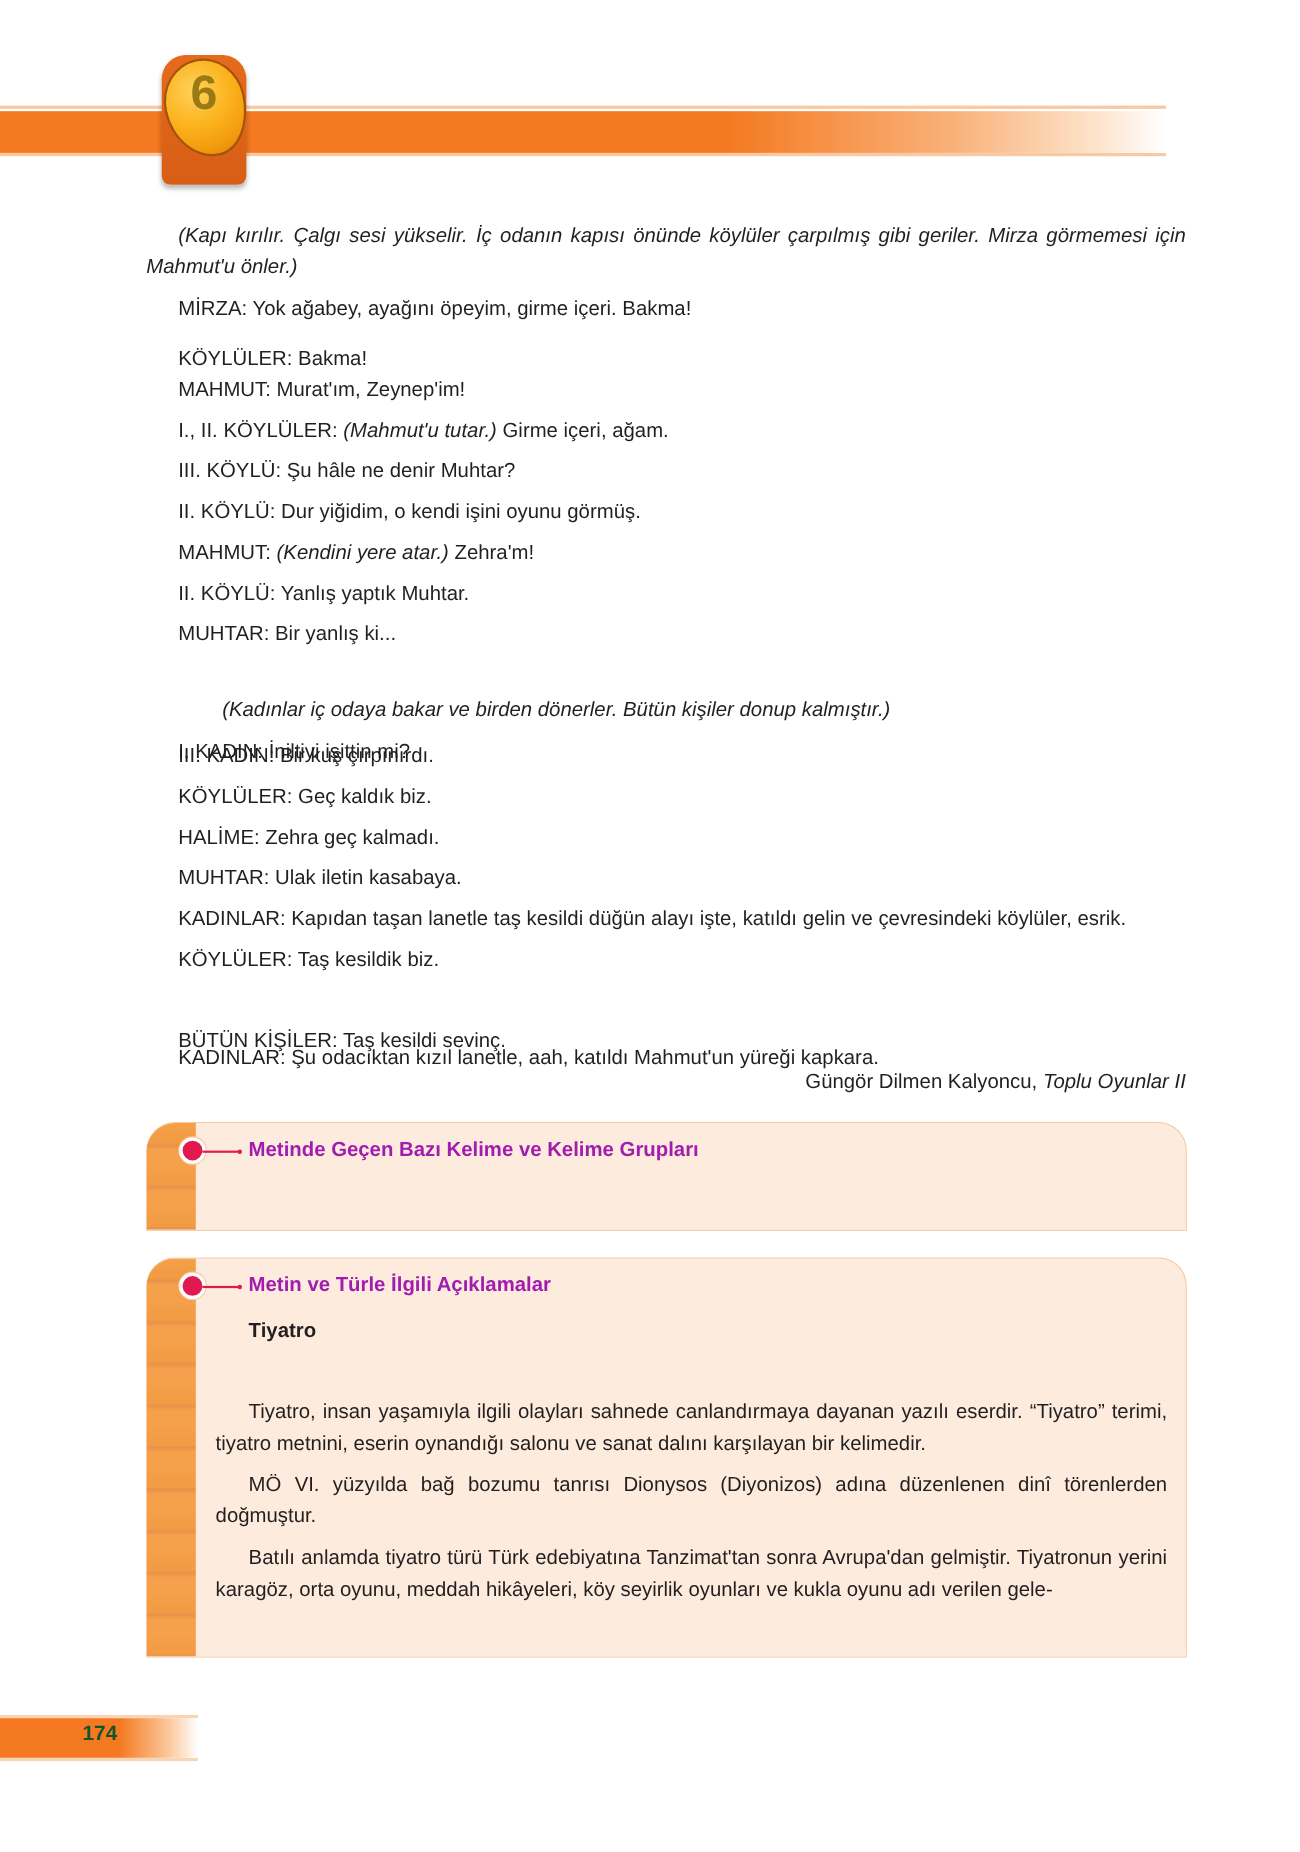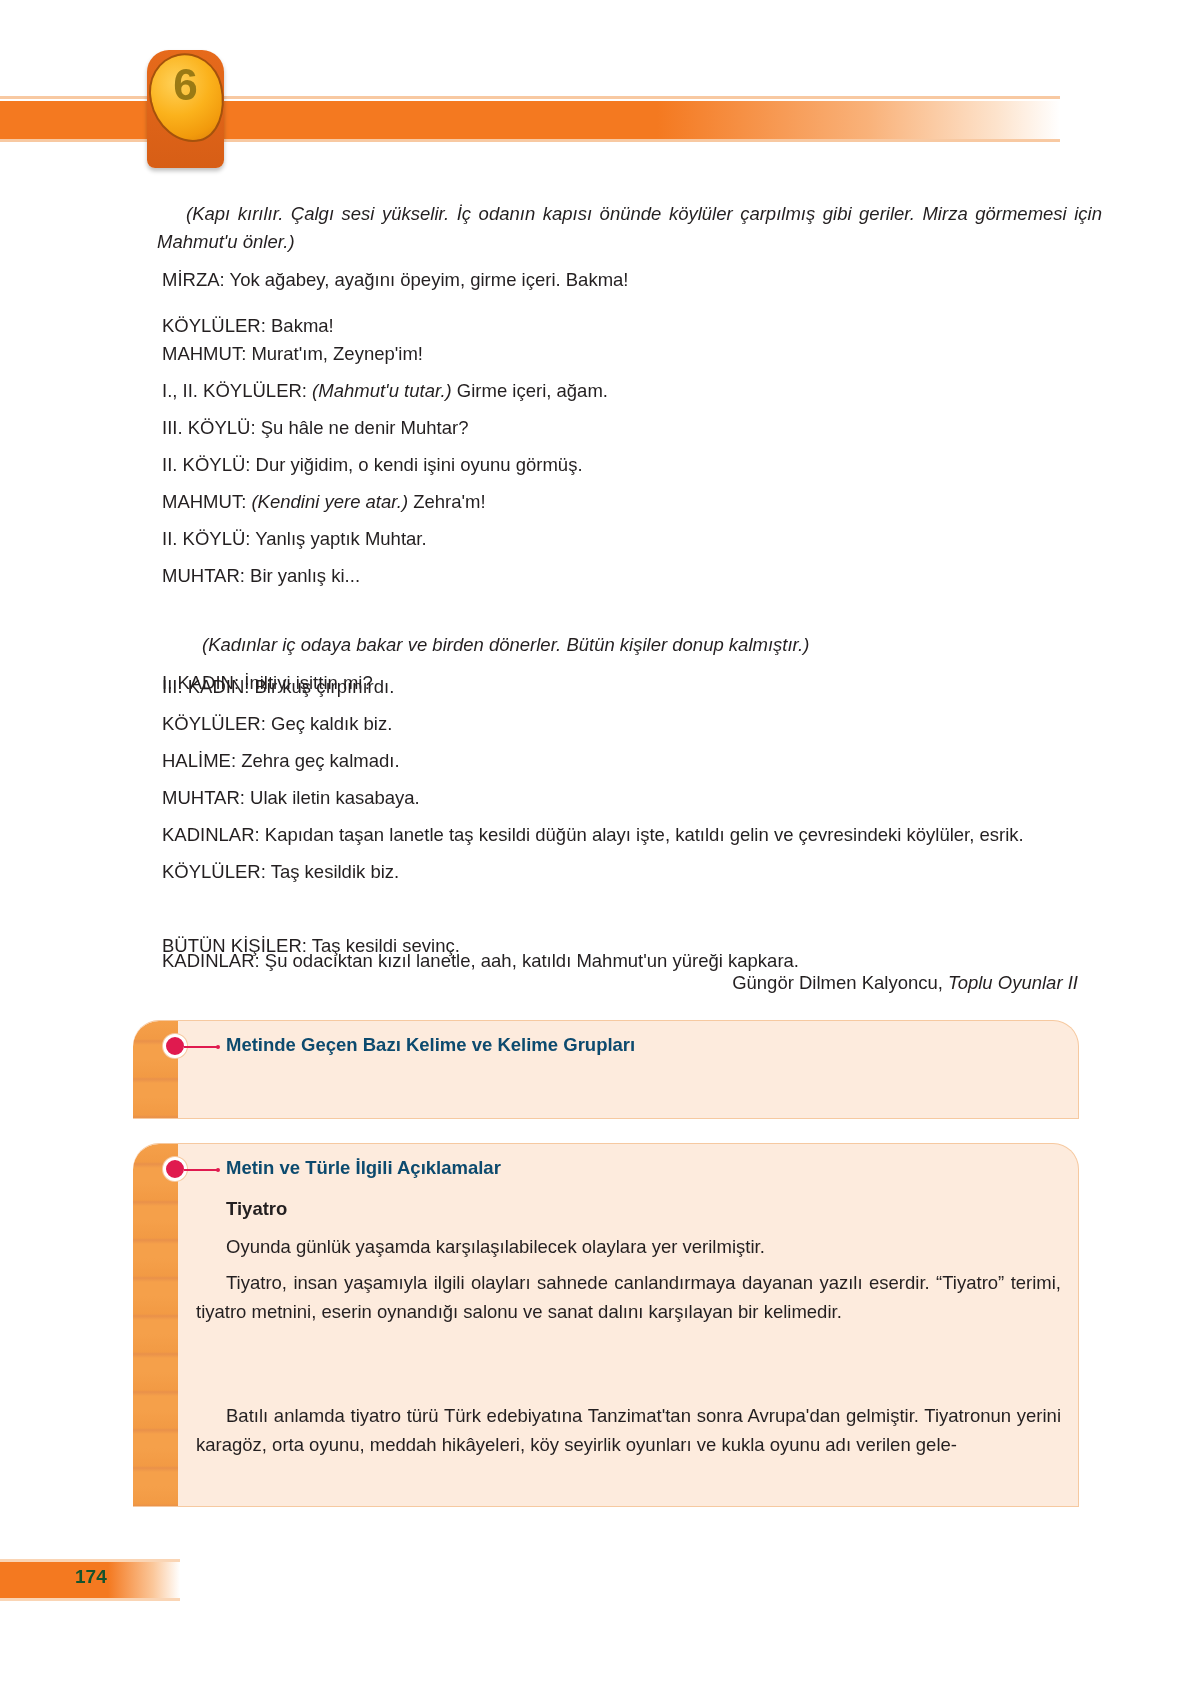--- a/index.html
+++ b/index.html
@@ -24,40 +24,40 @@
   .credit { position:absolute; right:104px; font-size:18.5px; white-space:nowrap; }
   .box { position:absolute; left:133px; width:945px; background:#fdebdd;
     border:1px solid #f6c9a0; border-radius:26px 26px 0 0; border-left:none; overflow:hidden; }
   .box-stripe { position:absolute; left:0; top:0; bottom:0; width:45px;
     background:repeating-linear-gradient(to bottom,#f5a04a 0px,#f29a44 18px,#e9914a 20px,#f5a04a 24px,#f5a04a 38px);
     border-top-left-radius:26px; }
   .dot { position:absolute; left:30px; width:18px; height:18px; background:#e01a4f;
     border-radius:50%; border:3px solid #fff; box-shadow:0 0 0 1px #f6c9a0; }
   .dot-line { position:absolute; left:51px; width:34px; height:1.5px; background:#e01a4f; }
   .dot-line::after { content:""; position:absolute; right:-2px; top:-1.5px; width:4px; height:4px; border-radius:50%; background:#e01a4f; }
-  .box-title { position:absolute; left:93px; font-size:18.5px; font-weight:bold; color:#0c4a6e; white-space:nowrap; }
+  .box-title { position:absolute; left:93px; font-size:18.5px; font-weight:bold; color:#a21caf; white-space:nowrap; }
   .box-text { position:absolute; font-size:18.5px; line-height:29px; }
   .box-text b { font-weight:bold; }
   .para { position:absolute; left:63px; width:865px; font-size:18.5px; line-height:29px;
     text-indent:30px; text-align:justify; }
   .footer-bar { position:absolute; left:0; top:1562px; width:180px; height:36px;
     background:linear-gradient(to right,#f47920 0%,#f47920 60%,#fbc79a 85%,rgba(255,255,255,0) 100%);
     box-shadow:0 -3px 0 #fad5b5, 0 3px 0 #fad5b5; }
   .page-num { position:absolute; left:75px; top:1566px; font-size:19px; font-weight:bold; color:#14532d; }
 </style>
 </head>
 <body>
 
 <div class="top-bar"></div>
 <div class="badge">
   <div class="badge-drop"></div>
   <div class="badge-num">6</div>
 </div>
 
-<div class="stage stage-italic" style="top:200px;margin-left:24px;">(Kapı kırılır. Çalgı sesi yükselir. İç odanın kapısı önünde köylüler çarpılmış gibi geriler. Mirza görmemesi için Mahmut'u önler.)</div>
+<div class="stage stage-italic" style="top:200px;">(Kapı kırılır. Çalgı sesi yükselir. İç odanın kapısı önünde köylüler çarpılmış gibi geriler. Mirza görmemesi için Mahmut'u önler.)</div>
 
 <div class="line" style="top:266px;"><span>MİRZA:</span> <span>Yok ağabey, ayağını öpeyim, girme içeri. Bakma!</span></div>
 <div class="line" style="top:312px;"><span>KÖYLÜLER:</span> <span>Bakma!</span></div>
 <div class="line" style="top:340px;"><span>MAHMUT:</span> <span>Murat'ım, Zeynep'im!</span></div>
 <div class="line" style="top:377px;"><span>I., II. KÖYLÜLER:</span> <i>(Mahmut'u tutar.)</i> <span>Girme içeri, ağam.</span></div>
 <div class="line" style="top:414px;"><span>III. KÖYLÜ:</span> <span>Şu hâle ne denir Muhtar?</span></div>
 <div class="line" style="top:451px;"><span>II. KÖYLÜ:</span> <span>Dur yiğidim, o kendi işini oyunu görmüş.</span></div>
 <div class="line" style="top:488px;"><span>MAHMUT:</span> <i>(Kendini yere atar.)</i> <span>Zehra'm!</span></div>
 <div class="line" style="top:525px;"><span>II. KÖYLÜ:</span> <span>Yanlış yaptık Muhtar.</span></div>
 <div class="line" style="top:562px;"><span>MUHTAR:</span> <span>Bir yanlış ki...</span></div>
@@ -80,19 +80,19 @@
   <div class="dot-line" style="top:25px;"></div>
   <div class="box-title" style="top:13px;">Metinde Geçen Bazı Kelime ve Kelime Grupları</div>
 </div>
 
 <div class="box" style="top:1143px; height:362px;">
   <div class="box-stripe"></div>
   <div class="dot" style="top:13px;"></div>
   <div class="dot-line" style="top:25px;"></div>
   <div class="box-title" style="top:13px;">Metin ve Türle İlgili Açıklamalar</div>
   <div class="box-text" style="left:93px; top:50px; font-weight:bold;">Tiyatro</div>
-  <div class="para" style="top:88px;">Oyunda günlük yaşamda karşılaşılabilecek olaylara yer verilmiştir.</div>
   <div class="para" style="top:124px;">Tiyatro, insan yaşamıyla ilgili olayları sahnede canlandırmaya dayanan yazılı eserdir. “Tiyatro” terimi, tiyatro metnini, eserin oynandığı salonu ve sanat dalını karşılayan bir kelimedir.</div>
+  <div class="para" style="top:190px;">MÖ VI. yüzyılda bağ bozumu tanrısı Dionysos (Diyonizos) adına düzenlenen dinî törenlerden doğmuştur.</div>
   <div class="para" style="top:257px;">Batılı anlamda tiyatro türü Türk edebiyatına Tanzimat'tan sonra Avrupa'dan gelmiştir. Tiyatronun yerini karagöz, orta oyunu, meddah hikâyeleri, köy seyirlik oyunları ve kukla oyunu adı verilen gele-</div>
 </div>
 
 <div class="footer-bar"></div>
 <div class="page-num">174</div>
 
 </body></html>

